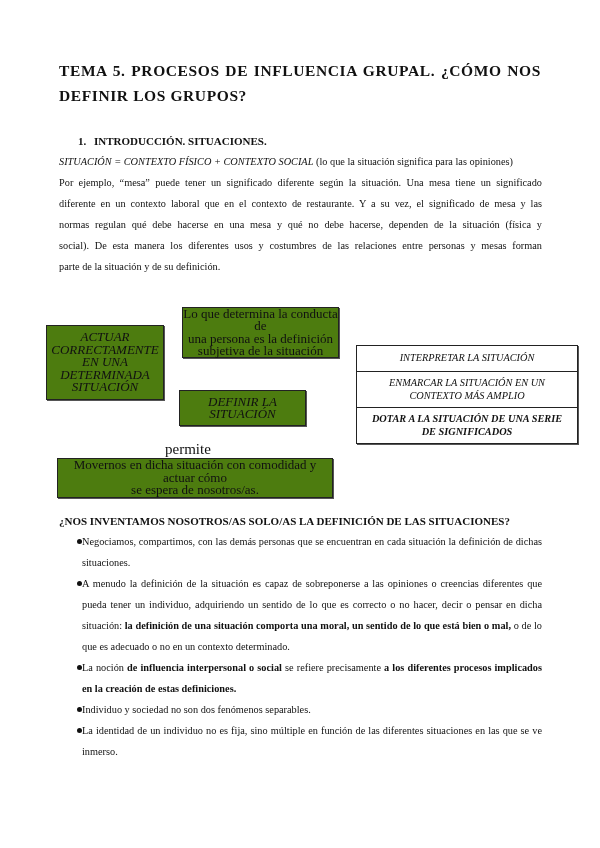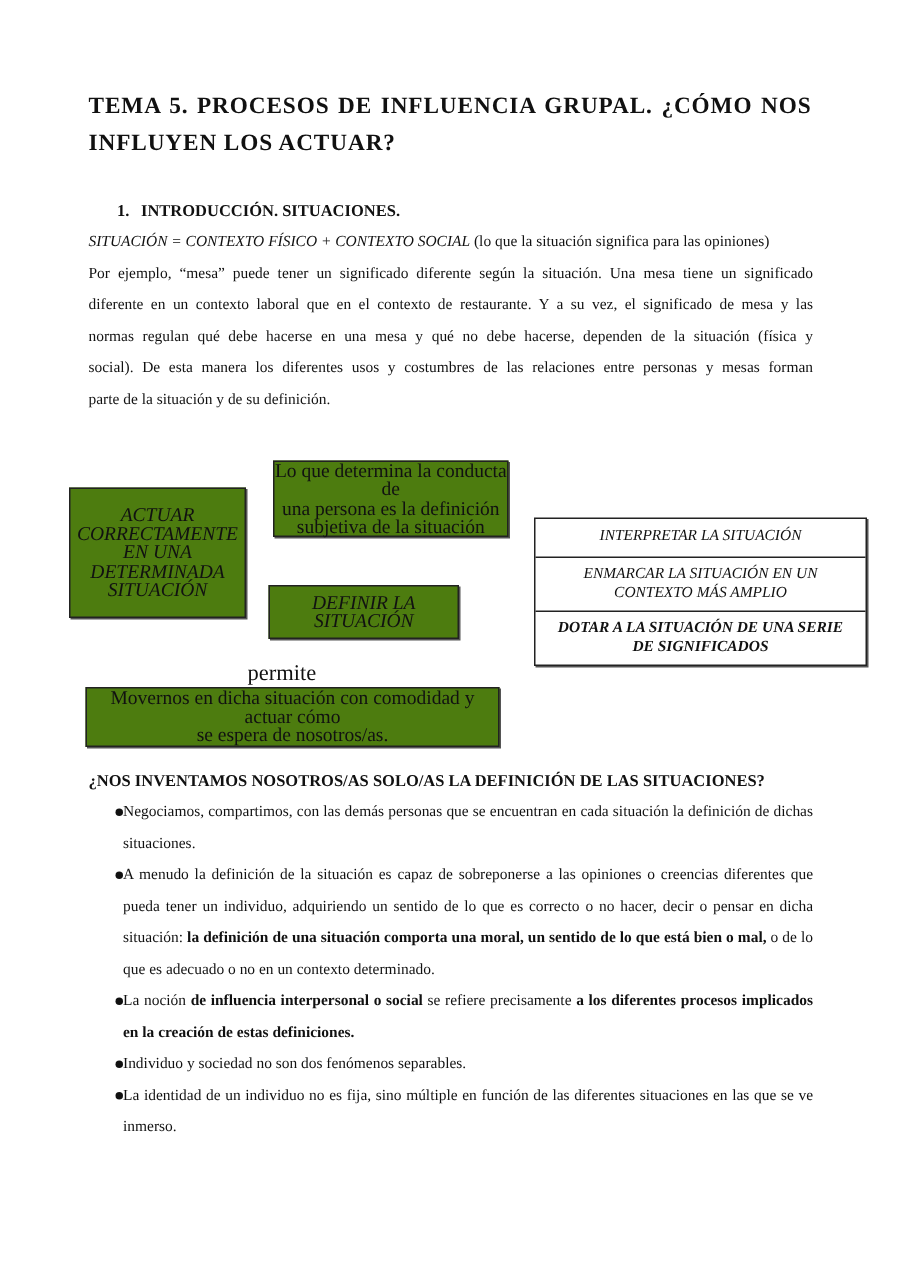--- a/index.html
+++ b/index.html
@@ -29,37 +29,37 @@
                font-size:10.3px; line-height:21px; }
   ul.bullets li { position:relative; padding-left:23px; }
   ul.bullets li .dot { position:absolute; left:18px; top:8px; width:5px; height:5px; border-radius:50%; background:#111; }
   ul.bullets li .txt { display:block; text-align:justify; }
   b { font-weight:bold; }
 </style>
 </head>
 <body>
 
 <div class="abs title">TEMA 5. PROCESOS DE INFLUENCIA GRUPAL. ¿CÓMO NOS</div>
-<div class="abs title2">INFLUYEN LOS ACTUAR?</div>
+<div class="abs title2">DEFINIR LOS GRUPOS?</div>
 
 <div class="abs h1">
   <span class="num">1.</span><span>INTRODUCCIÓN. SITUACIONES.</span>
 </div>
 
 <div class="abs para">
   <span class="line last"><i>SITUACIÓN = CONTEXTO FÍSICO + CONTEXTO SOCIAL</i><span> (lo que la situación significa para las opiniones)</span></span>
   <span class="line">Por ejemplo, “mesa” puede tener un significado diferente según la situación. Una mesa tiene un significado</span>
   <span class="line">diferente en un contexto laboral que en el contexto de restaurante. Y a su vez, el significado de mesa y las</span>
   <span class="line">normas regulan qué debe hacerse en una mesa y qué no debe hacerse, dependen de la situación (física y</span>
   <span class="line">social). De esta manera los diferentes usos y costumbres de las relaciones entre personas y mesas forman</span>
   <span class="line last">parte de la situación y de su definición.</span>
 </div>
 
 <div>
-  <div class="box it" style="left:46px; top:325px; width:118px; height:87px;">
+  <div class="box it" style="left:46px; top:325px; width:118px; height:75px;">
     <div>
       <div>ACTUAR</div>
       <div>CORRECTAMENTE</div>
       <div>EN UNA</div>
       <div>DETERMINADA</div>
       <div>SITUACIÓN</div>
     </div>
   </div>
 
   <div class="box" style="left:182px; top:307px; width:157px; height:51px;">

